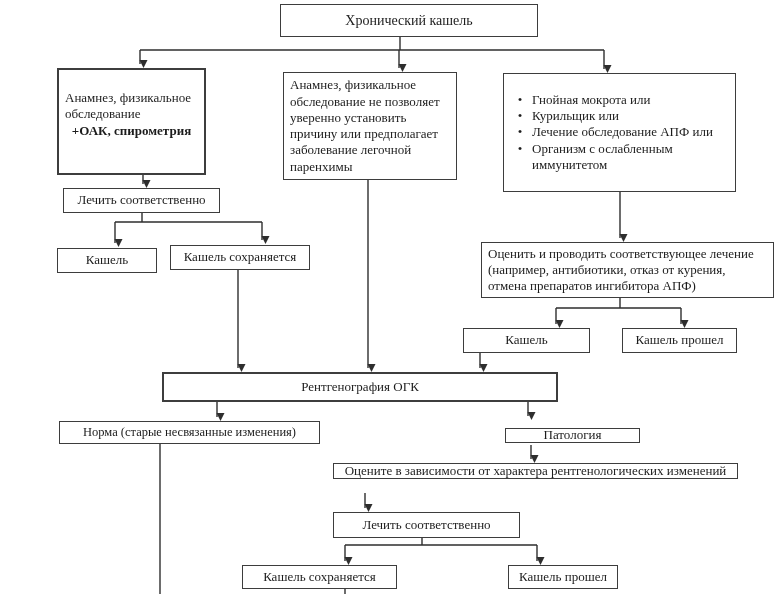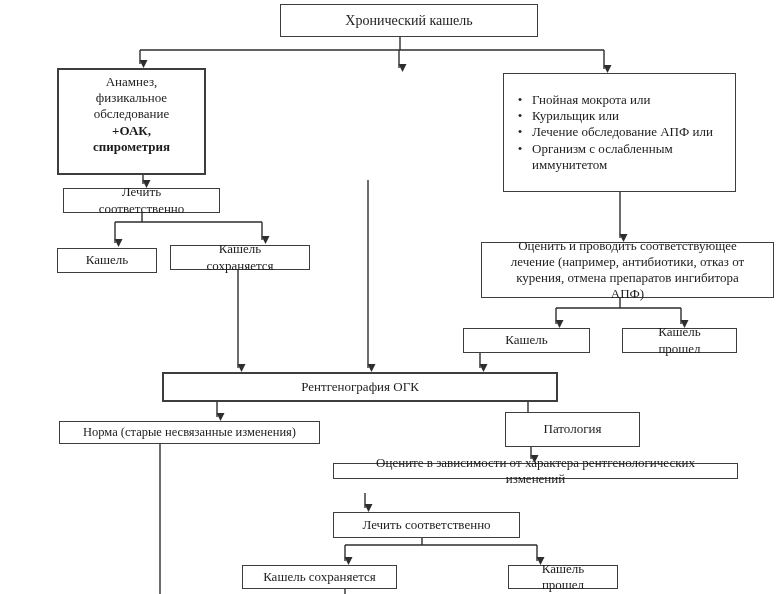--- a/index.html
+++ b/index.html
@@ -5,21 +5,21 @@
   html,body{margin:0;padding:0;background:#f6f6f4;}
   #canvas{
     position:relative;width:776px;height:594px;background:#ffffff;
     font-family:"Liberation Serif", serif;color:#1c1c1c;overflow:hidden;
   }
   #edges{position:absolute;left:0;top:0;width:776px;height:594px;}
   .node{
     position:absolute;box-sizing:border-box;background:#fff;
     border:1.5px solid #3d3d3d;
     display:flex;align-items:center;justify-content:center;
-    text-align:center;font-size:13px;line-height:1.25;padding:1px 20px;
+    font-size:13px;line-height:1.25;padding:1px 6px;
   }
   .node.thick{border-width:2px;}
   .bullet-box{flex-direction:column;align-items:stretch;justify-content:center;
     text-align:left;padding:4px 8px 4px 4px;}
   .bullet-row{display:flex;}
   .bullet-row .dot{width:24px;text-align:center;flex:0 0 24px;}
   .bullet-row .bl{flex:1;}
   .multiline{flex-direction:column;justify-content:center;}
   .bold{font-weight:bold;}
   .spacer{height:14px;}
@@ -70,20 +70,21 @@
   </svg>
 
   <div class="node" style="left:280px;top:4px;width:258px;height:33px;font-size:14px;">Хронический кашель</div>
 
   <div class="node thick multiline" style="left:57px;top:68px;width:149px;height:107px;">
     <div>Анамнез, физикальное обследование</div>
     <div class="bold">+ОАК, спирометрия</div>
     <div class="spacer"></div>
   </div>
 
+  <div class="node" style="left:283px;top:72px;width:174px;height:108px;">Анамнез, физикальное обследование не позволяет уверенно установить причину или предполагает заболевание легочной паренхимы</div>
 
   <div class="node bullet-box" style="left:503px;top:73px;width:233px;height:119px;">
     <div class="bullet-row">
       <span class="dot">•</span>
       <span class="bl">Гнойная мокрота или</span>
     </div>
     <div class="bullet-row">
       <span class="dot">•</span>
       <span class="bl">Курильщик или</span>
     </div>
@@ -106,21 +107,21 @@
   <div class="node" style="left:447px;top:242px;width:293px;height:56px;margin-left:34px;">Оценить и проводить соответствующее лечение (например, антибиотики, отказ от курения, отмена препаратов ингибитора АПФ)</div>
 
   <div class="node" style="left:463px;top:328px;width:127px;height:25px;">Кашель</div>
 
   <div class="node" style="left:622px;top:328px;width:115px;height:25px;">Кашель прошел</div>
 
   <div class="node" style="left:59px;top:421px;width:261px;height:23px;font-size:12.5px;">Норма (старые несвязанные изменения)</div>
 
   <div class="node thick" style="left:162px;top:372px;width:396px;height:30px;">Рентгенография ОГК</div>
 
-  <div class="node" style="left:505px;top:412px;width:135px;height:35px;">Патология</div>
+  <div class="node" style="left:505px;top:428px;width:135px;height:15px;">Патология</div>
 
   <div class="node" style="left:333px;top:463px;width:405px;height:16px;">Оцените в зависимости от характера рентгенологических изменений</div>
 
   <div class="node" style="left:333px;top:512px;width:187px;height:26px;">Лечить соответственно</div>
 
   <div class="node" style="left:242px;top:565px;width:155px;height:24px;">Кашель сохраняется</div>
 
   <div class="node" style="left:508px;top:565px;width:110px;height:24px;">Кашель прошел</div>
 
 </div>

